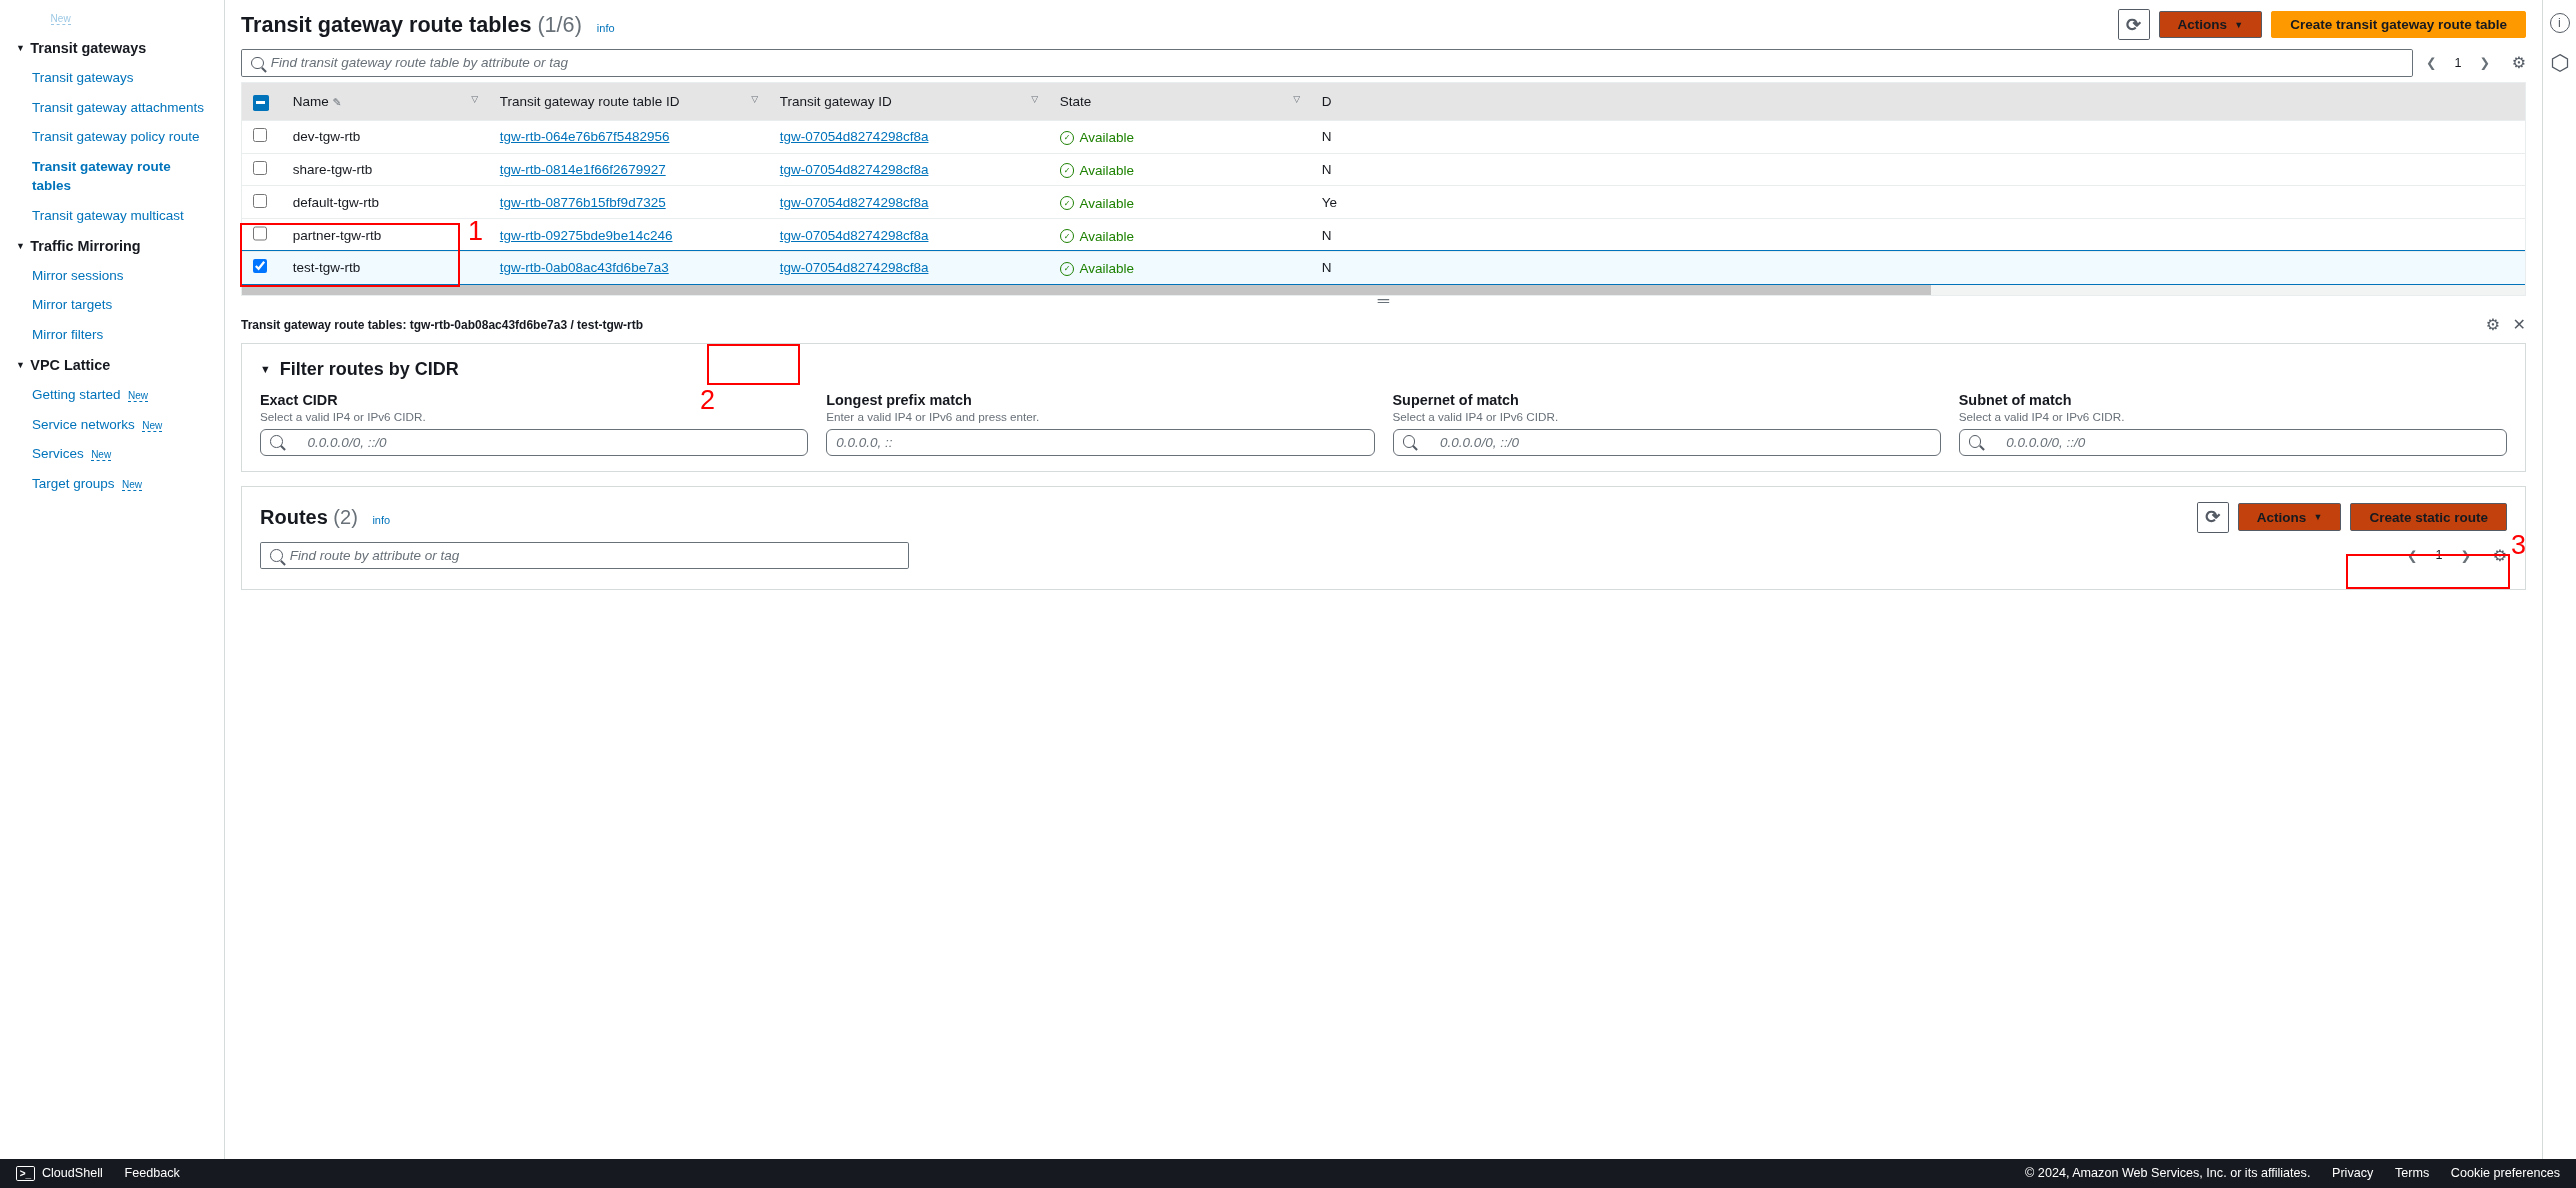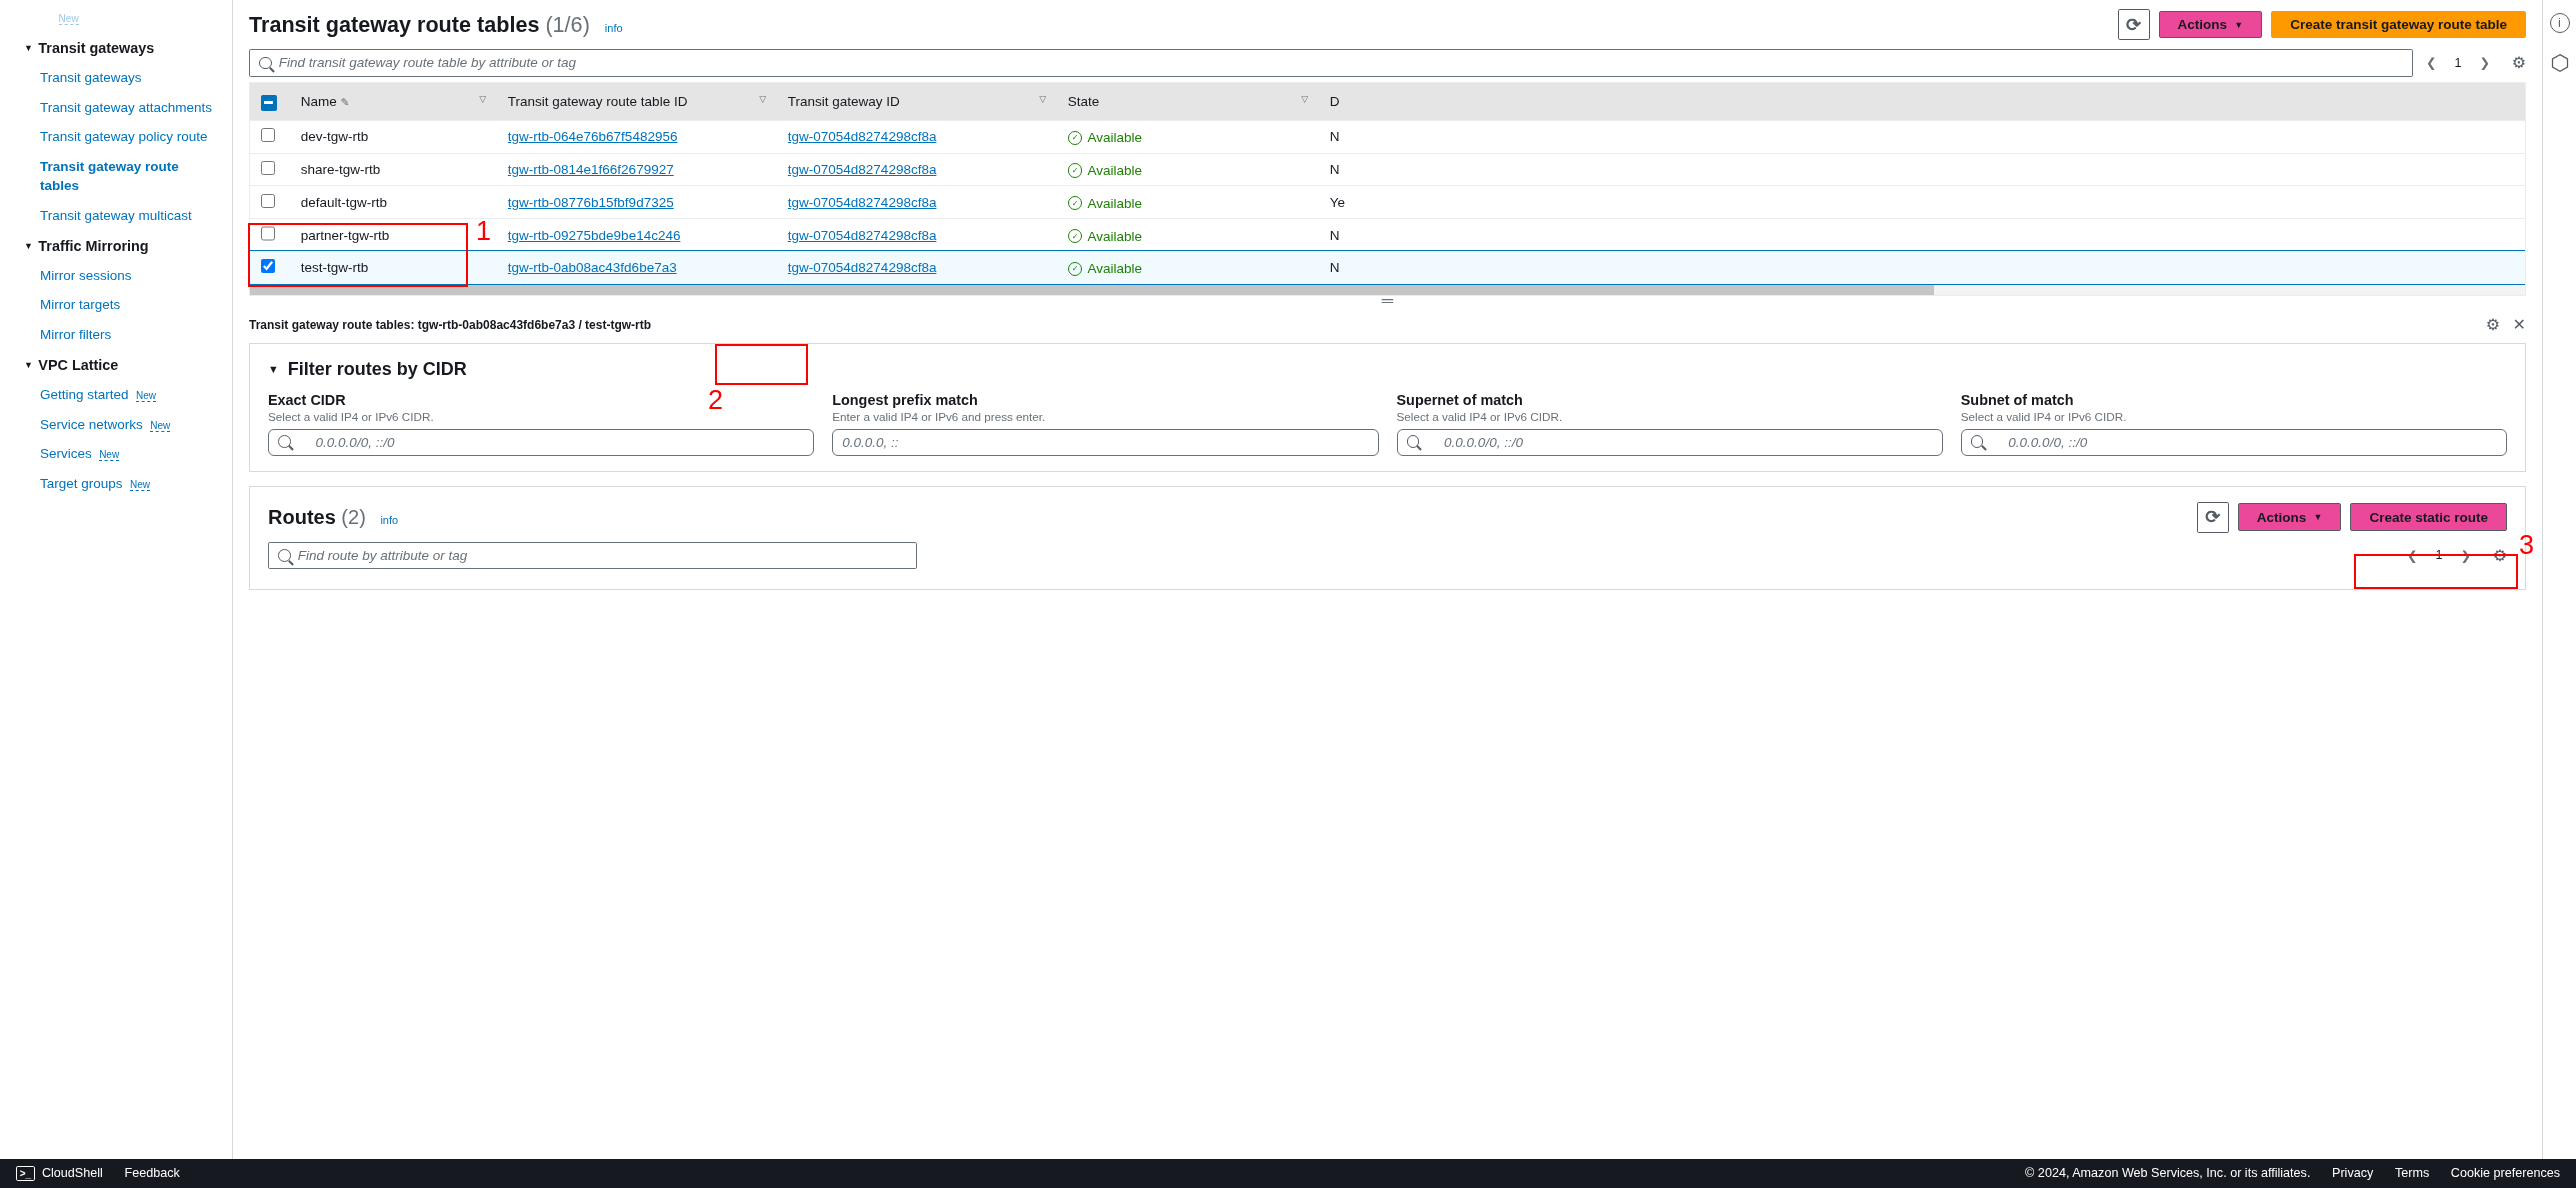--- a/index.html
+++ b/index.html
@@ -1,37 +1,37 @@
 <!DOCTYPE html>
 <html style="font-size:14.4px"><head>
 <meta charset="utf-8">
 <style>
   * { box-sizing: border-box; margin: 0; padding: 0; }
   body { font-family: "Amazon Ember", "Helvetica Neue", Arial, sans-serif; font-size: 12.6px; color: #16191f; background: #fff; height: 100vh; display: flex; flex-direction: column; overflow: hidden; }
-  .app { display: flex; flex: 1; overflow: hidden; margin-left: 8px; }
+  .app { display: flex; flex: 1; overflow: hidden; }
   
   
   .sidebar { width: 225px; background: #fff; border-right: 0.9px solid #d5dbdb; overflow-y: auto; padding: 3.6px 0 9px 0; }
   .nav-section-hdr { display:flex; align-items:center; gap:5.4px; padding: 7.2px 16px; font-weight:700; font-size:14.4px; cursor:pointer; }
   .nav-section-hdr .caret { font-size:9px; }
   .nav-item { padding: 5.4px 16px 5.4px 32px; color:#0073bb; cursor:pointer; font-size:13.5px; line-height:1.4; }
   .nav-item.active { font-weight:700; color:#0073bb; }
   .new-badge { font-size:10px; color:#0073bb; border-bottom:0.9px dashed #0073bb; margin-left:3.6px; font-weight:400; }
   
   
   .main { flex:1; display:flex; flex-direction:column; overflow:hidden; position:relative; }
   .main-scroll { flex:1; overflow:auto; padding:0 16px 0 16px; }
   
   .page-header { display:flex; align-items:center; justify-content:space-between; padding:9px 0 9px 0; }
   .page-title { font-size:21.6px; font-weight:700; }
   .page-title .count { color:#687078; font-weight:400; }
   .info-link { color:#0073bb; font-size:11px; margin-left:9px; cursor:pointer; }
   .hdr-actions { display:flex; gap:9px; align-items:center; }
   
-  .btn { border:0.9px solid #545b64; background:#ec4899; border-radius:1.8px; padding:5.4px 18px; font-weight:700; font-size:13.5px; cursor:pointer; display:inline-flex; align-items:center; gap:7.2px; color:#16191f; }
+  .btn { border:0.9px solid #545b64; background:#c2410c; border-radius:1.8px; padding:5.4px 18px; font-weight:700; font-size:13.5px; cursor:pointer; display:inline-flex; align-items:center; gap:7.2px; color:#16191f; }
   .btn-icon { border:0.9px solid #545b64; background:#fff; border-radius:1.8px; width:32px; height:31px; cursor:pointer; display:inline-flex; align-items:center; justify-content:center; }
   .btn-primary { background:#ff9900; border-color:#ff9900; color:#16191f; font-weight:700; }
   .caret-down { font-size:9px; }
   
   .search-row { display:flex; align-items:center; gap:9px; margin-bottom:5.4px; }
   .search-box { flex:1; display:flex; align-items:center; border:0.9px solid #687078; border-radius:1.8px; padding:5.4px 9px; gap:7.2px; }
   .search-box input { border:none; outline:none; flex:1; font-size:13.5px; font-style:italic; color:#687078; }
   .search-box input::placeholder { color:#687078; font-style:italic; }
   .pager { display:flex; align-items:center; gap:9px; }
   .pager .pg-btn { color:#687078; cursor:pointer; padding:3.6px; }

